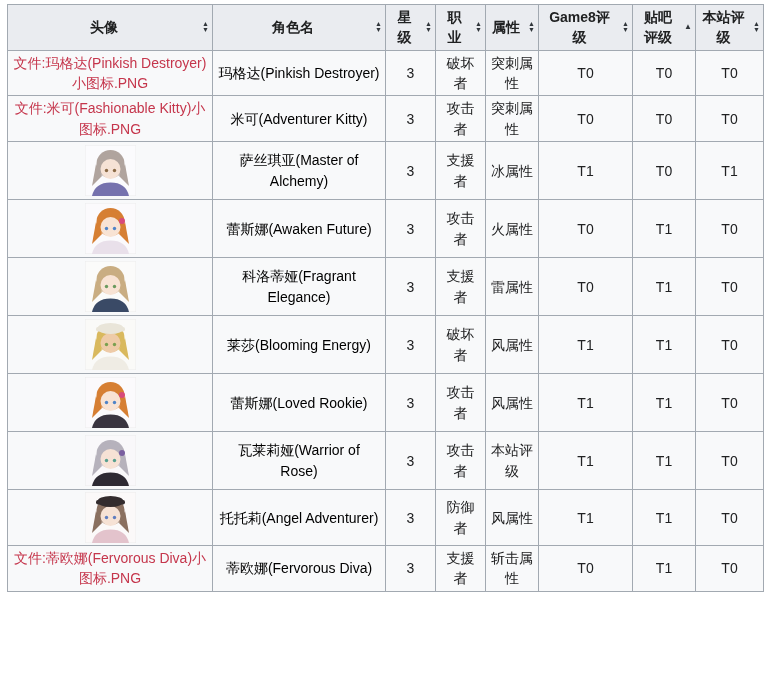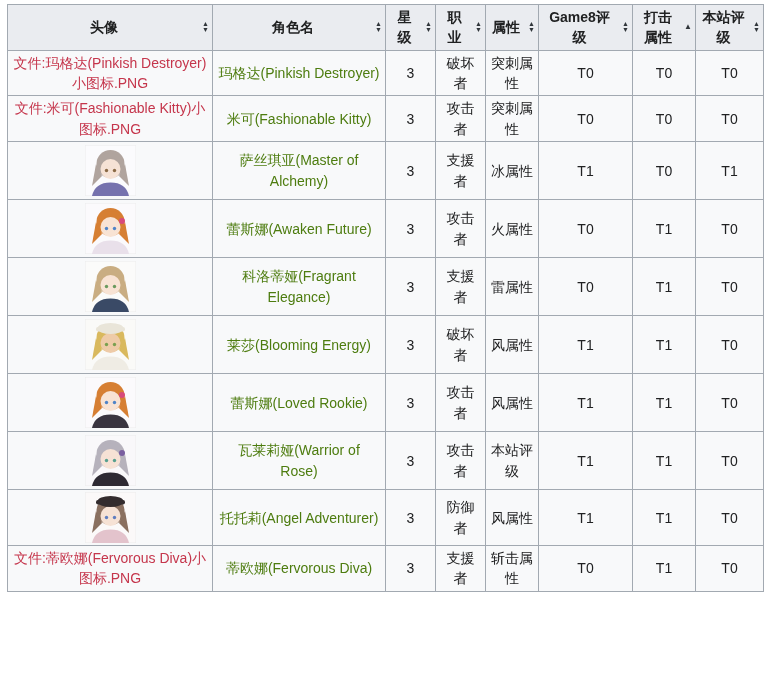--- a/index.html
+++ b/index.html
@@ -31,21 +31,21 @@
     user-select:none;
   }
   .sort-icon{
     position:absolute;right:3px;top:50%;transform:translateY(-50%);
     display:flex;flex-direction:column;align-items:center;
     font-size:7px;line-height:6px;color:#30353a;
   }
   .sort-icon.asc{font-size:8px;line-height:8px;}
   a{text-decoration:none;cursor:pointer;}
   a.redlink{color:#c5364c;}
-  a.bluelink{color:#4d7c0f;}
+  a.bluelink{color:#000000;}
   td.vtop{vertical-align:top;padding-top:5px;}
   .avatar-art{display:inline-block;width:51px;height:51px;line-height:0;vertical-align:middle;}
   .avatar-art svg{display:block;}
 </style>
 </head>
 <body>
 
 <table class="wikitable">
   <colgroup>
     <col style="width:205px">
@@ -76,21 +76,21 @@
             <span>▼</span>
           </span></th>
       <th><span>属性</span><span class="sort-icon">
             <span>▲</span>
             <span>▼</span>
           </span></th>
       <th><span>Game8评级</span><span class="sort-icon">
             <span>▲</span>
             <span>▼</span>
           </span></th>
-      <th><span>打击属性</span><span class="sort-icon asc">
+      <th><span>贴吧评级</span><span class="sort-icon asc">
             <span>▲</span>
           </span></th>
       <th><span>本站评级</span><span class="sort-icon">
             <span>▲</span>
             <span>▼</span>
           </span></th>
     </tr>
   </thead>
   <tbody>
     <tr style="height:45px">
@@ -98,21 +98,21 @@
       <td><a class="bluelink">玛格达(Pinkish Destroyer)</a></td>
       <td>3</td>
       <td>破坏者</td>
       <td>突刺属性</td>
       <td>T0</td>
       <td>T0</td>
       <td>T0</td>
     </tr>
     <tr style="height:46px">
       <td><a class="redlink">文件:米可(Fashionable Kitty)小图标.PNG</a></td>
-      <td><a class="bluelink">米可(Fashionable Kitty)</a></td>
+      <td><a class="bluelink">米可(Adventurer Kitty)</a></td>
       <td>3</td>
       <td>攻击者</td>
       <td>突刺属性</td>
       <td>T0</td>
       <td>T0</td>
       <td>T0</td>
     </tr>
     <tr style="height:58px">
       <td><span class="avatar-art"><svg width="51" height="51" viewBox="0 0 51 51" xmlns="http://www.w3.org/2000/svg">
               <rect width="51" height="51" fill="#fbfbfd" stroke="#ececec" stroke-width="1"></rect>

